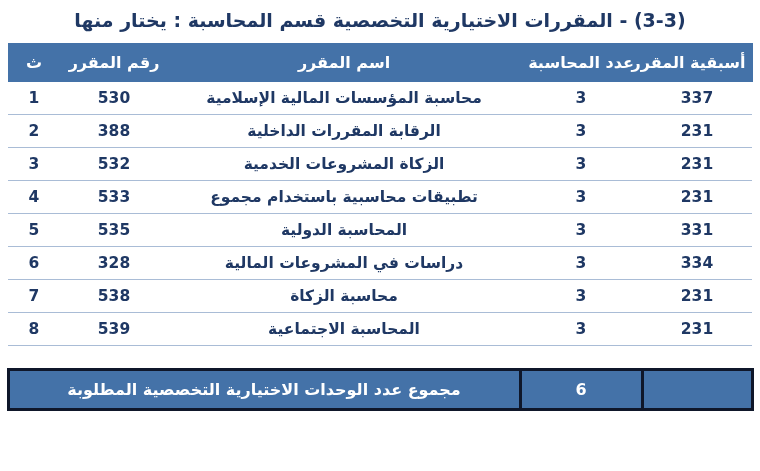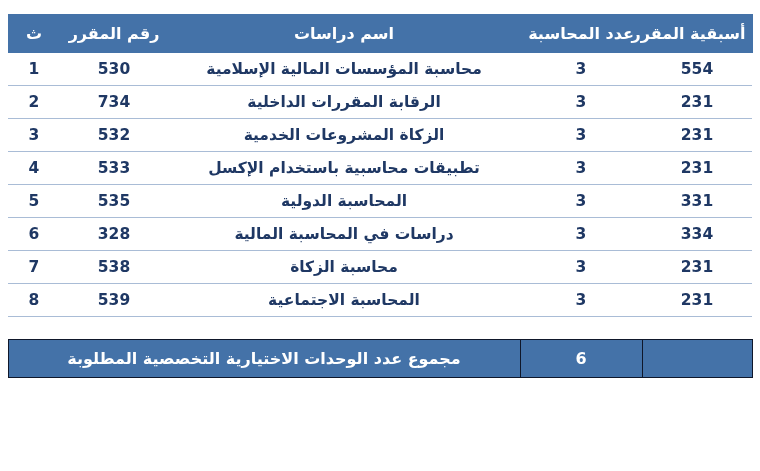--- a/index.html
+++ b/index.html
@@ -69,96 +69,97 @@
   .c-name { width: 352px; }
   .c-units { width: 122px; }
   .c-prereq { width: 110px; }
   tfoot td {
     background: #4472a8;
     color: #ffffff;
     font-weight: bold;
     font-size: 16px;
     padding: 9px 6px;
     text-align: center;
-    border: 1px solid #0f172a;
+    border: 3px solid #0f172a;
   }
   tfoot td.total-label {
     text-align: center;
   }
   .spacer-row td {
     height: 8px;
     border-bottom: none !important;
     padding: 0;
   }
 </style>
 </head>
 <body>
 
 <div class="page">
 
   <div class="title">
+    <div>(3-3) - المقررات الاختيارية التخصصية قسم المحاسبة : يختار منها</div>
   </div>
 
   <table class="courses">
     <colgroup>
       <col class="c-prereq">
       <col class="c-units">
       <col class="c-name">
       <col class="c-num">
       <col class="c-seq">
     </colgroup>
     <thead>
       <tr>
         <th>أسبقية المقرر</th>
         <th>عدد المحاسبة</th>
-        <th>اسم دراسات</th>
+        <th>اسم المقرر</th>
         <th>رقم المقرر</th>
         <th>ث</th>
       </tr>
     </thead>
     <tbody>
       <tr>
-        <td class="col-prereq">554</td>
+        <td class="col-prereq">337</td>
         <td class="col-units">3</td>
         <td class="col-name">محاسبة المؤسسات المالية الإسلامية</td>
         <td class="col-num">530</td>
         <td class="col-seq">1</td>
       </tr>
       <tr>
         <td class="col-prereq">231</td>
         <td class="col-units">3</td>
         <td class="col-name">الرقابة المقررات الداخلية</td>
-        <td class="col-num">734</td>
+        <td class="col-num">388</td>
         <td class="col-seq">2</td>
       </tr>
       <tr>
         <td class="col-prereq">231</td>
         <td class="col-units">3</td>
         <td class="col-name">الزكاة المشروعات الخدمية</td>
         <td class="col-num">532</td>
         <td class="col-seq">3</td>
       </tr>
       <tr>
         <td class="col-prereq">231</td>
         <td class="col-units">3</td>
-        <td class="col-name">تطبيقات محاسبية باستخدام الإكسل</td>
+        <td class="col-name">تطبيقات محاسبية باستخدام مجموع</td>
         <td class="col-num">533</td>
         <td class="col-seq">4</td>
       </tr>
       <tr>
         <td class="col-prereq">331</td>
         <td class="col-units">3</td>
         <td class="col-name">المحاسبة الدولية</td>
         <td class="col-num">535</td>
         <td class="col-seq">5</td>
       </tr>
       <tr>
         <td class="col-prereq">334</td>
         <td class="col-units">3</td>
-        <td class="col-name">دراسات في المحاسبة المالية</td>
+        <td class="col-name">دراسات في المشروعات المالية</td>
         <td class="col-num">328</td>
         <td class="col-seq">6</td>
       </tr>
       <tr>
         <td class="col-prereq">231</td>
         <td class="col-units">3</td>
         <td class="col-name">محاسبة الزكاة</td>
         <td class="col-num">538</td>
         <td class="col-seq">7</td>
       </tr>

